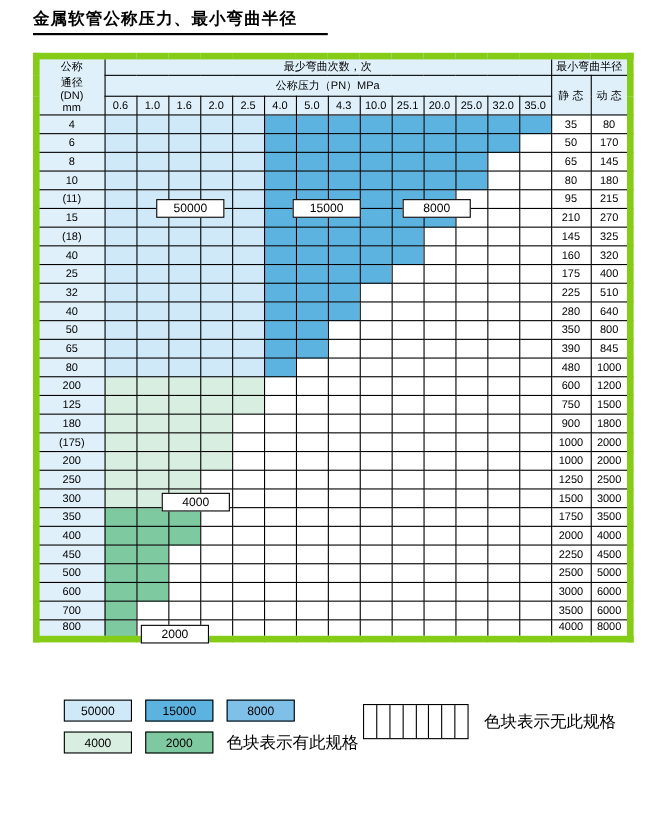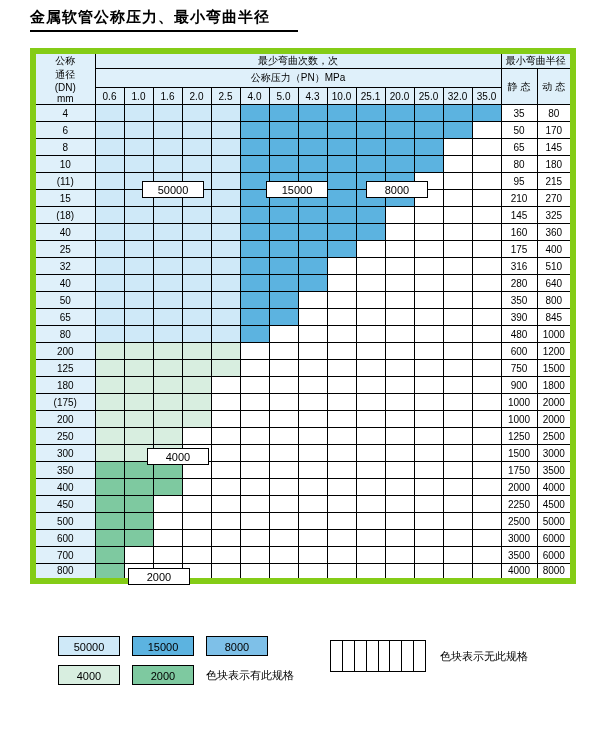--- a/index.html
+++ b/index.html
@@ -68,21 +68,21 @@
   #legend{position:absolute;left:30px;top:636px;width:540px;}
   .lg-box{
     border:1px solid #000;
     width:62px;height:20px;
     line-height:20px;text-align:center;
     font-size:11px;
     box-sizing:border-box;
   }
   .lg-row{display:flex;align-items:center;gap:12px;margin-bottom:9px;}
   .lg-pad{width:16px;}
-  .lg-note{font-size:11px;}
+  .lg-note{font-size:15px;}
   .lg-blank{
     width:96px;height:32px;border:1px solid #000;background:#fff;
     display:flex;box-sizing:border-box;
   }
   .lg-blank span{flex:1;border-right:1px solid #000;}
   .lg-blank span:last-child{border-right:none;}
   .lg-right{position:absolute;left:330px;top:640px;display:flex;align-items:center;gap:14px;}
 </style>
 </head>
 <body>
@@ -268,21 +268,21 @@
         <td class="pn-col c-blue"></td>
         <td class="pn-col c-blue"></td>
         <td class="pn-col c-blue"></td>
         <td class="pn-col c-blue"></td>
         <td class="pn-col c-blue"></td>
         <td class="pn-col c-white"></td>
         <td class="pn-col c-white"></td>
         <td class="pn-col c-white"></td>
         <td class="pn-col c-white"></td>
         <td class="rad-col">160</td>
-        <td class="rad-col">360</td>
+        <td class="rad-col">320</td>
       </tr>
       <tr class="row-h">
         <td class="dn-cell">25</td>
         <td class="pn-col c-lblue"></td>
         <td class="pn-col c-lblue"></td>
         <td class="pn-col c-lblue"></td>
         <td class="pn-col c-lblue"></td>
         <td class="pn-col c-lblue"></td>
         <td class="pn-col c-blue"></td>
         <td class="pn-col c-blue"></td>
@@ -305,21 +305,21 @@
         <td class="pn-col c-lblue"></td>
         <td class="pn-col c-blue"></td>
         <td class="pn-col c-blue"></td>
         <td class="pn-col c-blue"></td>
         <td class="pn-col c-white"></td>
         <td class="pn-col c-white"></td>
         <td class="pn-col c-white"></td>
         <td class="pn-col c-white"></td>
         <td class="pn-col c-white"></td>
         <td class="pn-col c-white"></td>
-        <td class="rad-col">316</td>
+        <td class="rad-col">225</td>
         <td class="rad-col">510</td>
       </tr>
       <tr class="row-h">
         <td class="dn-cell">40</td>
         <td class="pn-col c-lblue"></td>
         <td class="pn-col c-lblue"></td>
         <td class="pn-col c-lblue"></td>
         <td class="pn-col c-lblue"></td>
         <td class="pn-col c-lblue"></td>
         <td class="pn-col c-blue"></td>

